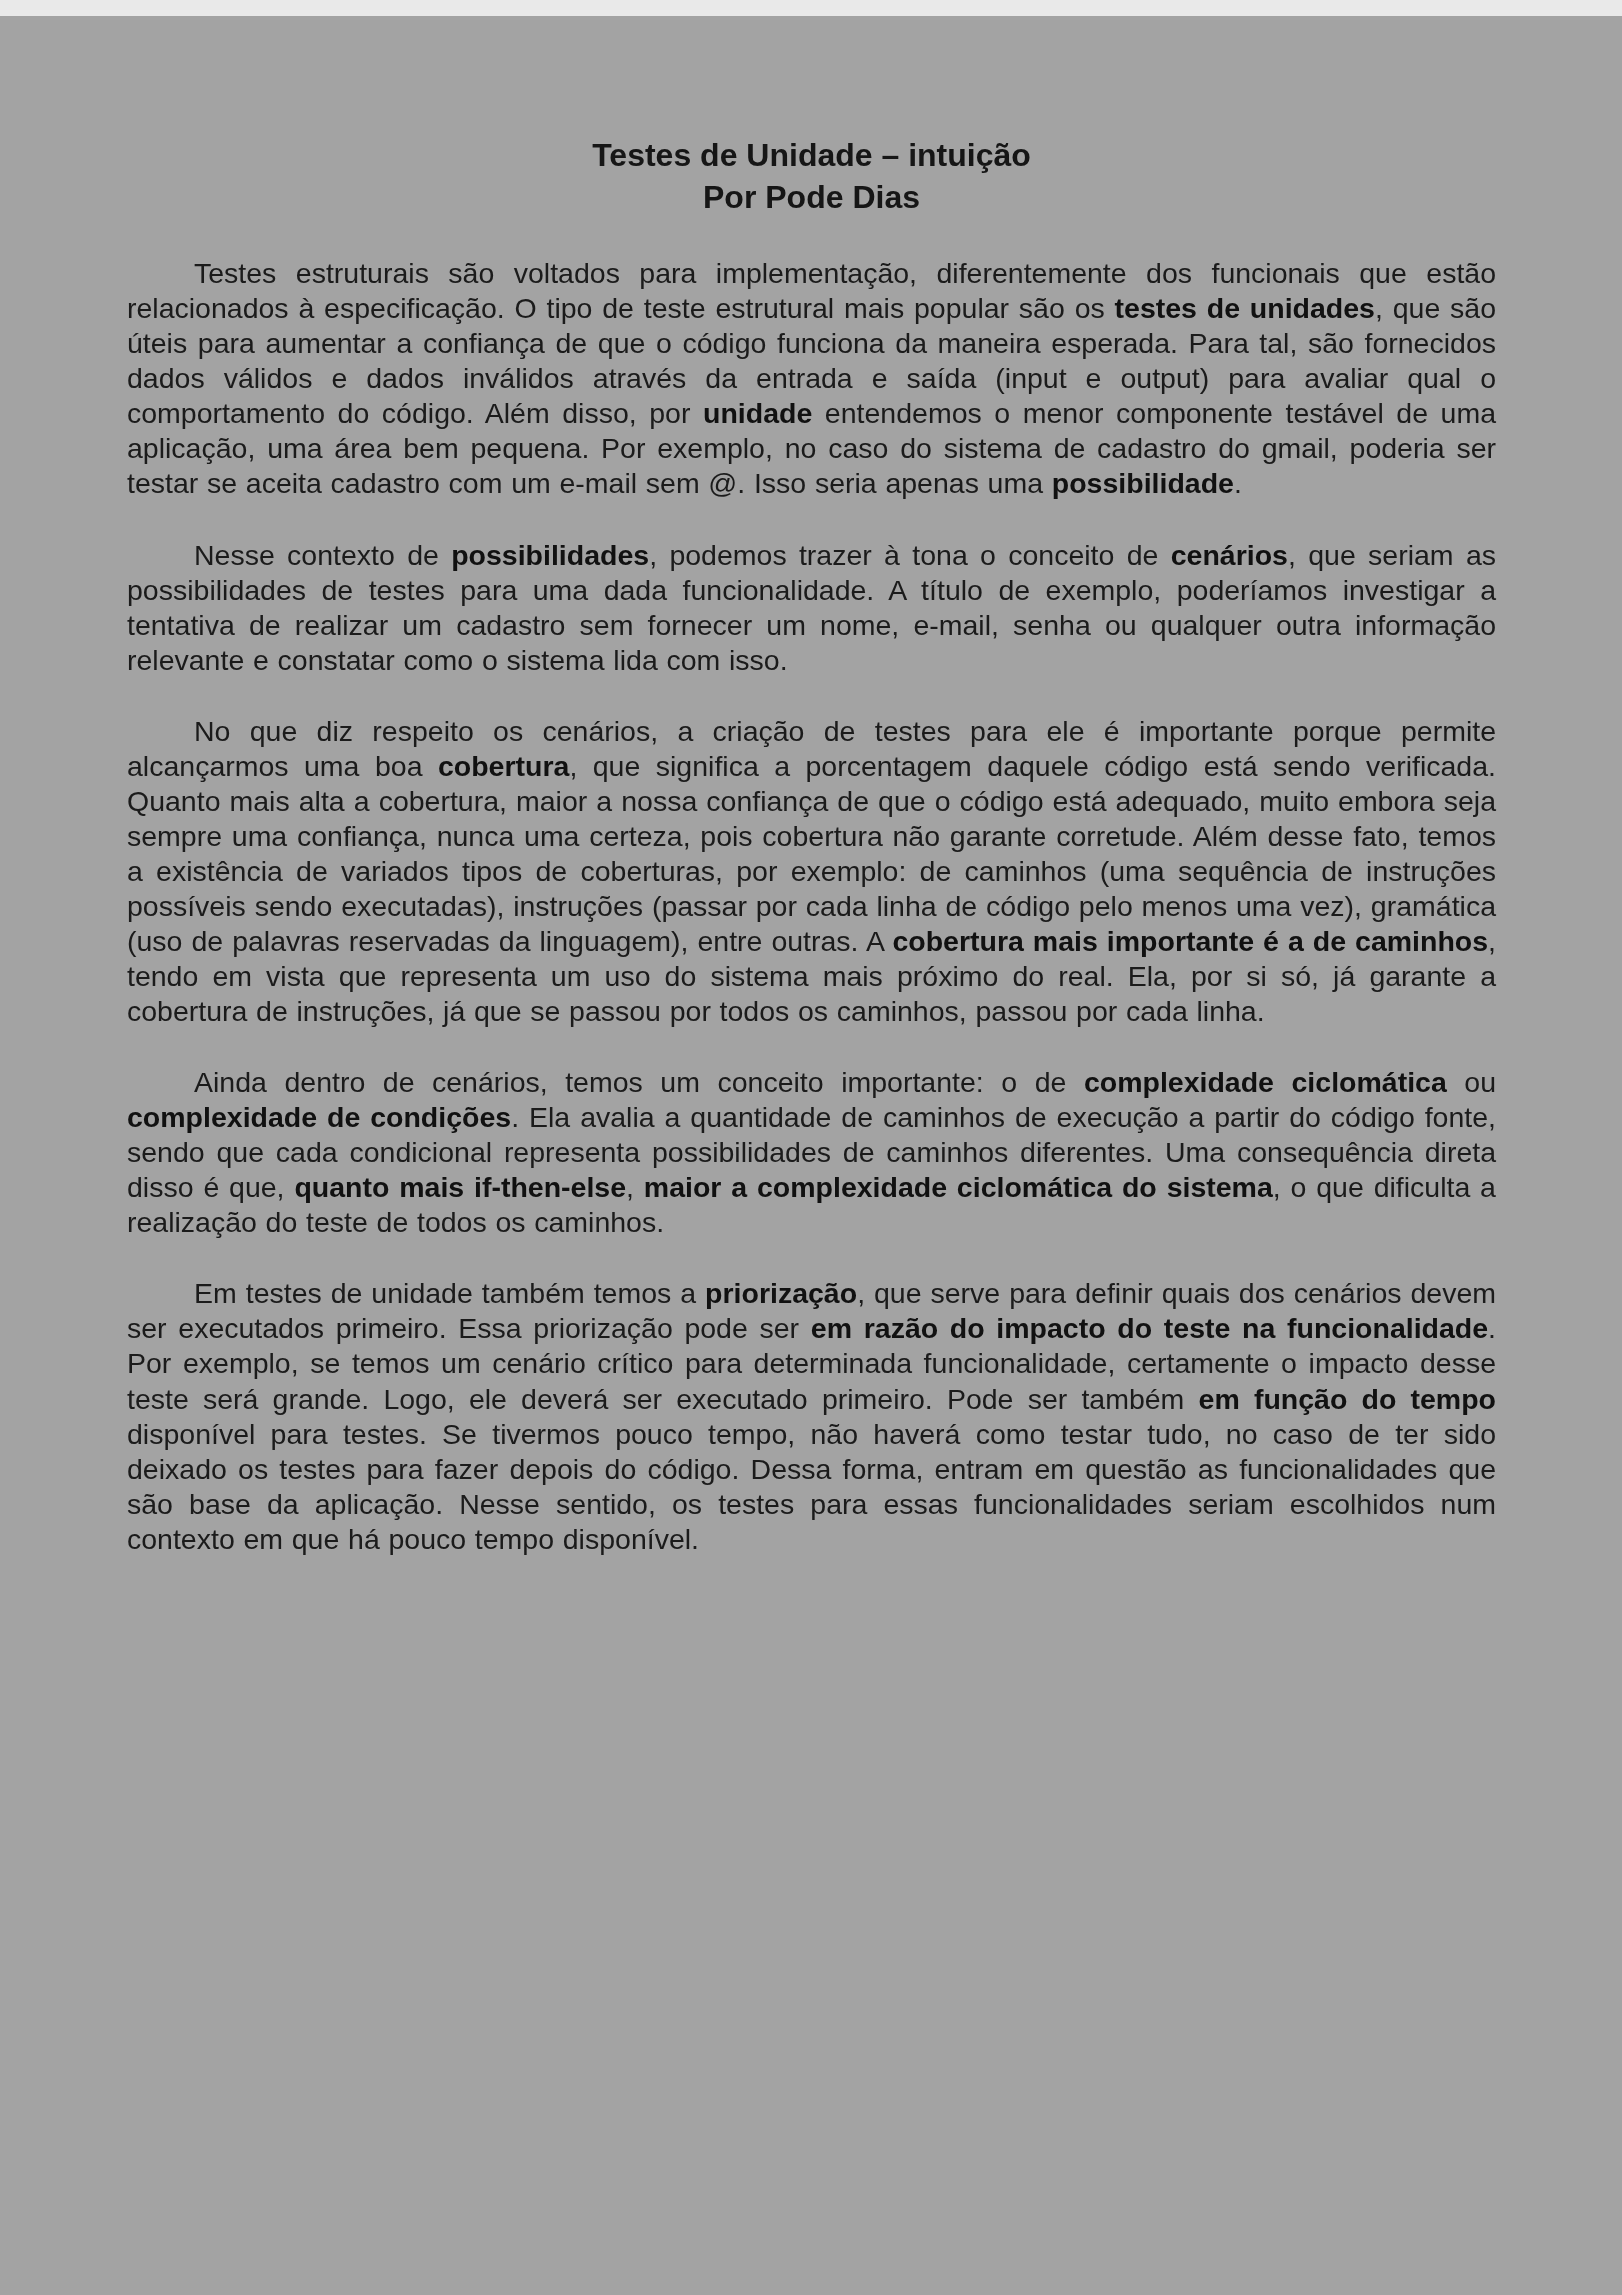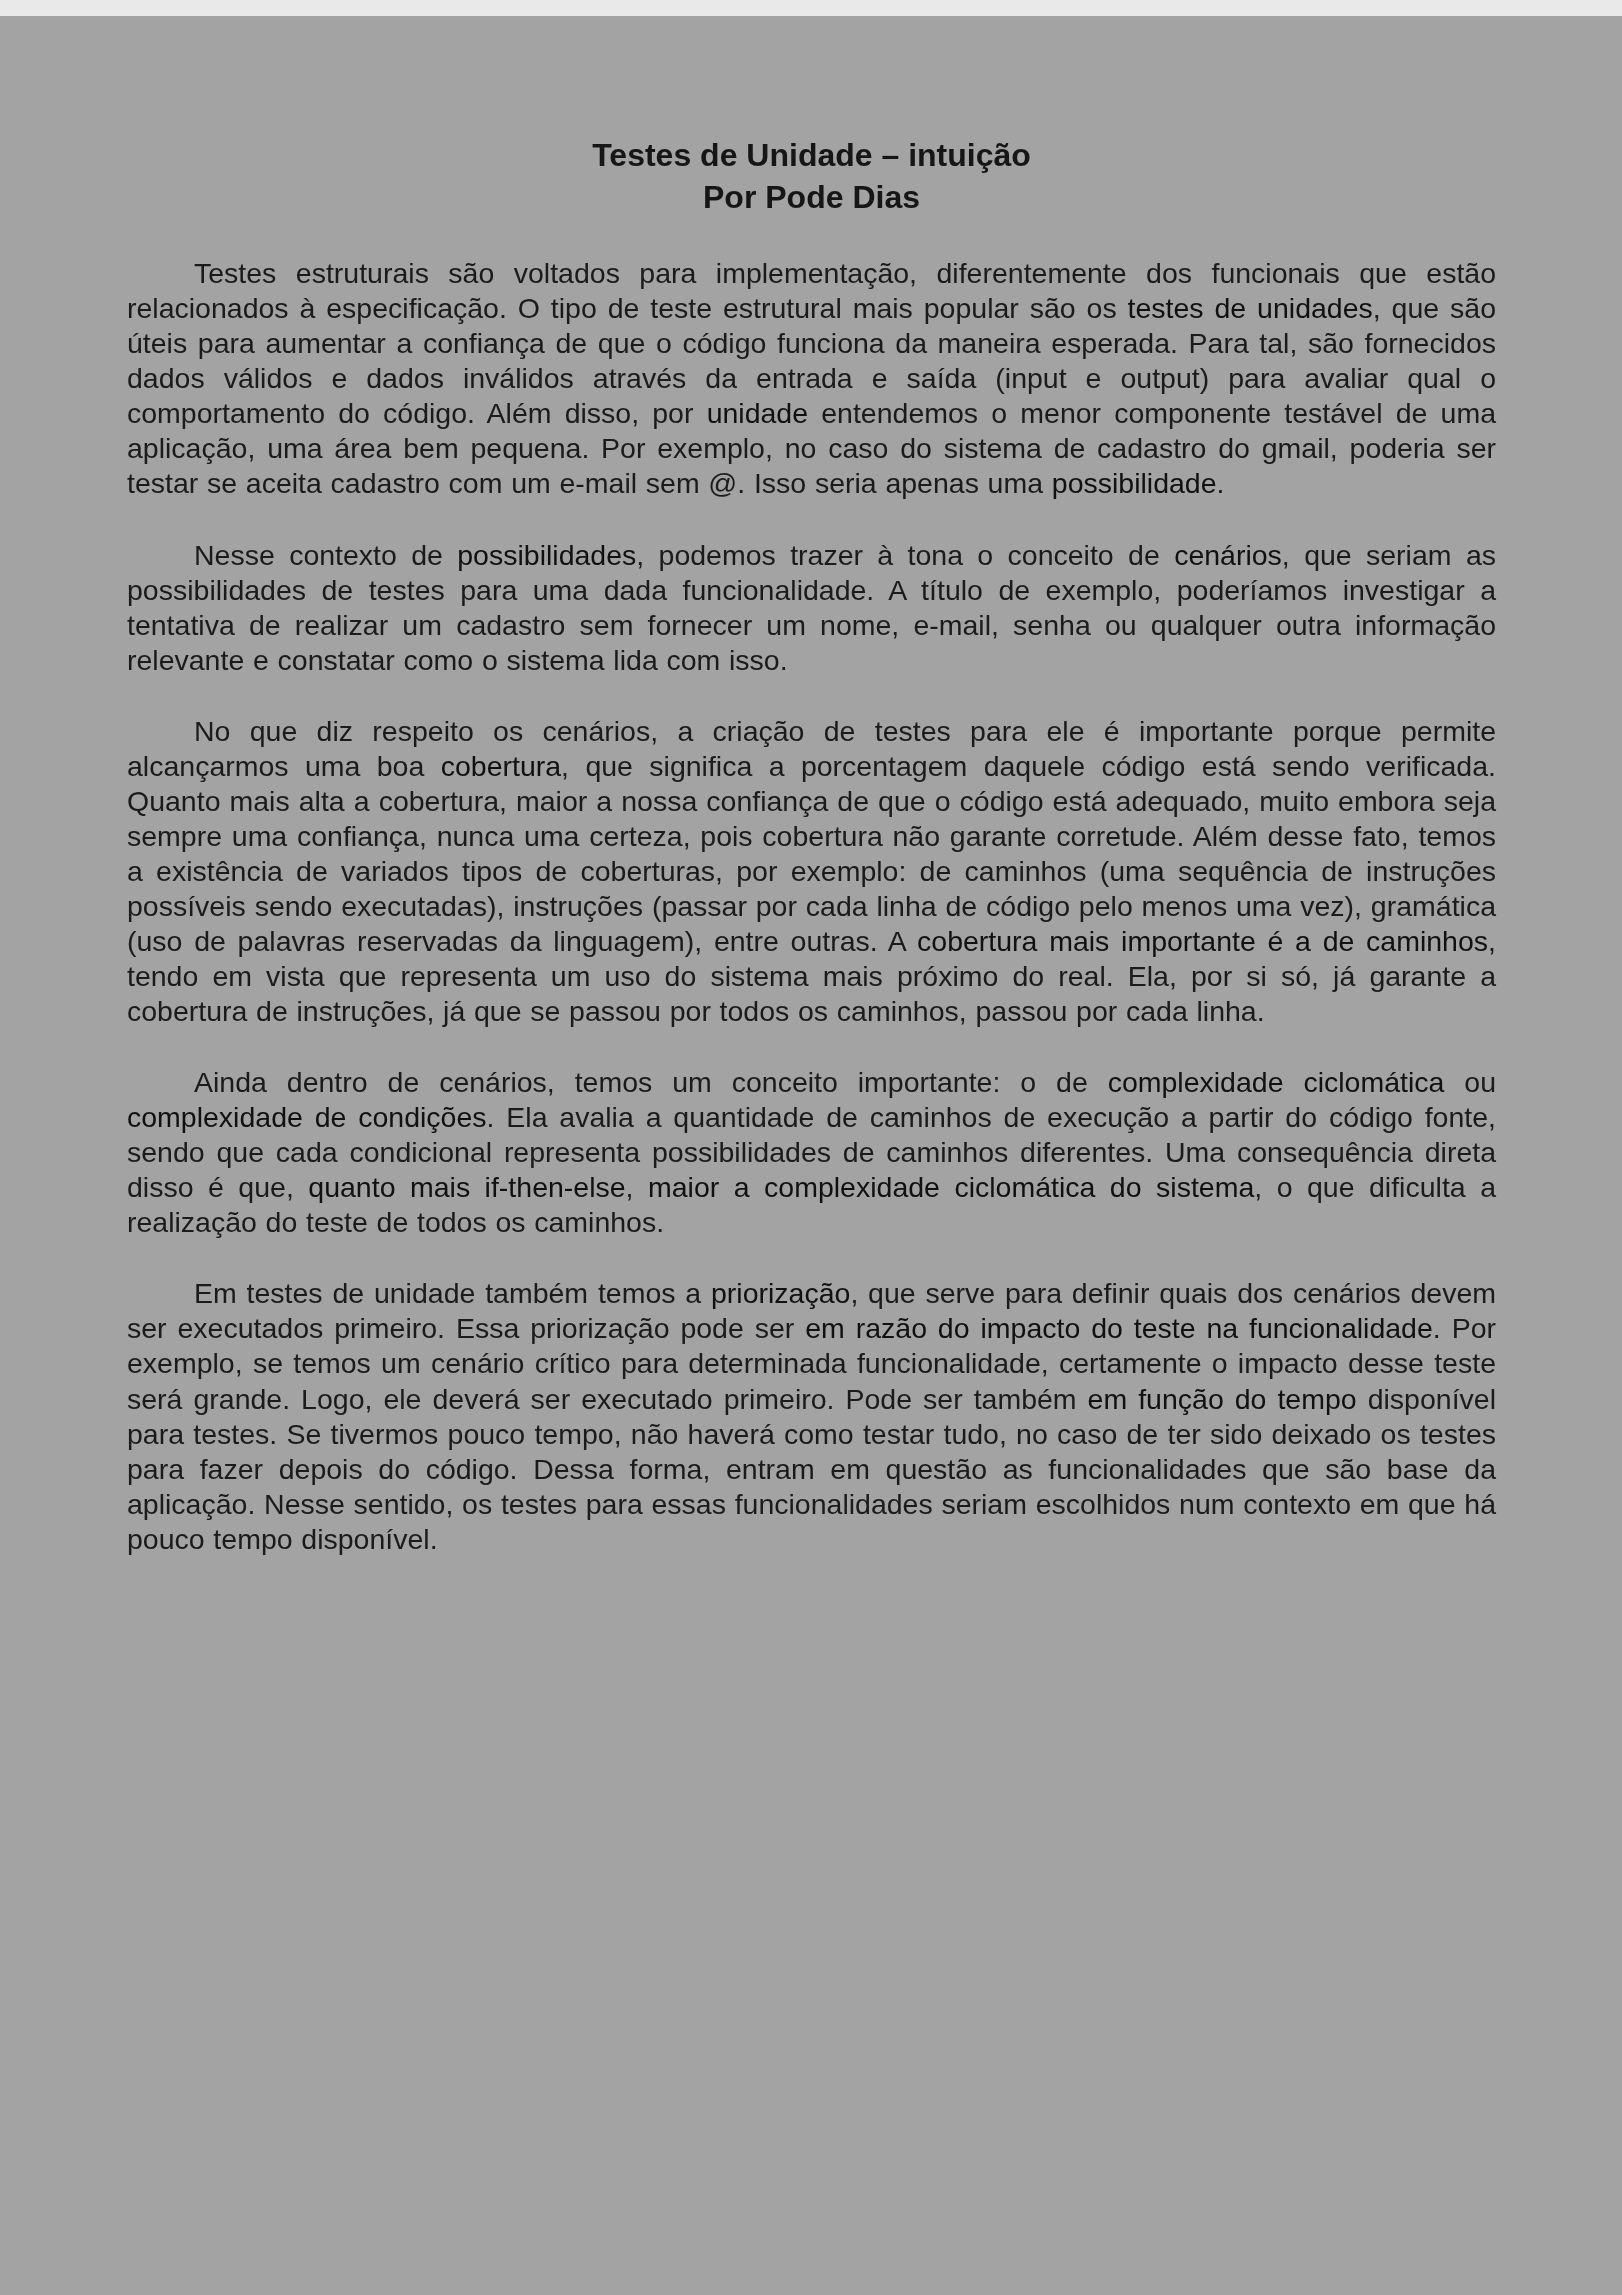--- a/index.html
+++ b/index.html
@@ -39,21 +39,21 @@
   .para {
     text-align: justify;
     text-indent: 67px;
     margin: 0 0 36px 0;
     word-spacing: 0.8px;
   }
   .para:last-child {
     margin-bottom: 0;
   }
   .para b {
-    font-weight: normal;
+    font-weight: bold;
     color: #111111;
   }
 </style>
 </head>
 <body>
 
 <div class="page">
   <div class="title-block">
     <h1 class="doc-title">Testes de Unidade – intuição</h1>
     <h2 class="doc-subtitle">Por Pode Dias</h2>

